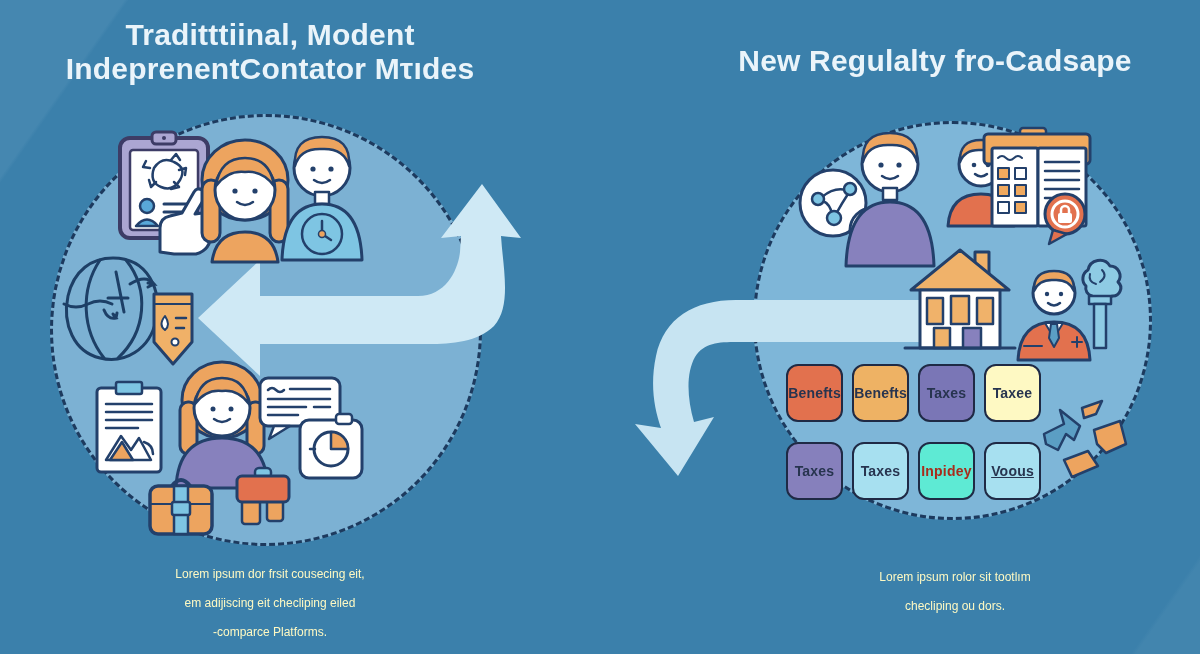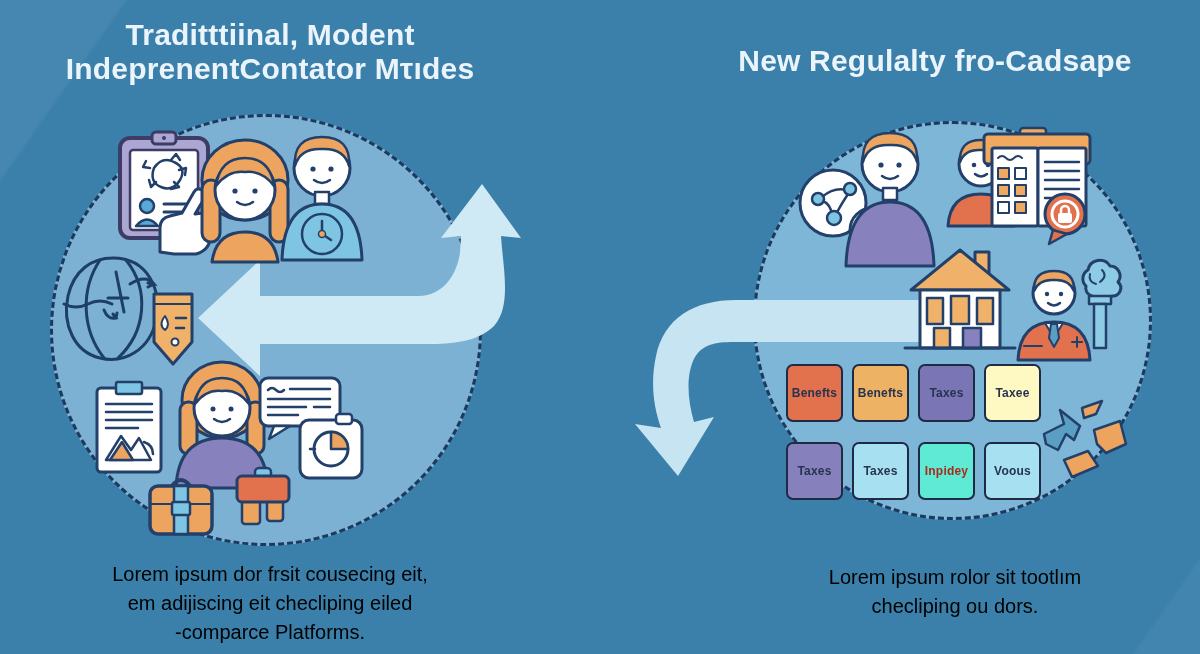--- a/index.html
+++ b/index.html
@@ -16,36 +16,36 @@
   }
   #circle-left{left:50px; top:114px; width:426px; height:426px; background:#7cb1d3;}
   #circle-right{left:753px; top:121px; width:393px; height:393px; background:#7eb6d8;}
   .title{
     position:absolute; text-align:center; color:#eaf4fa; font-weight:bold;
     font-size:30px; line-height:34px; letter-spacing:.2px;
   }
   #title-left{left:30px; top:18px; width:480px;}
   #title-right{left:700px; top:44px; width:470px;}
   .caption{
-    position:absolute; text-align:center; color:#000000;
-    font-size:20px; line-height:29px;
+    position:absolute; text-align:center; color:#fef9c3;
+    font-size:12px; line-height:29px;
   }
   #caption-left{left:55px; top:560px; width:430px;}
   #caption-right{left:765px; top:563px; width:380px;}
   .icon{position:absolute;}
   svg{display:block; overflow:visible;}
   #tiles{
     position:absolute; left:786px; top:364px;
     display:grid; grid-template-columns:repeat(4,57px); grid-auto-rows:58px;
     column-gap:9px; row-gap:20px;
   }
   .tile{
-    border:2.5px solid #1f2a45; border-radius:7px;
+    border:2.5px solid #1f2a45; border-radius:12px;
     display:flex; align-items:center; justify-content:center;
-    font-size:12px; font-weight:bold; letter-spacing:.2px;
+    font-size:14px; font-weight:bold; letter-spacing:.2px;
   }
 </style>
 </head>
 <body>
 
 <div id="stage">
 
   <div class="accent" style="left:0;top:0;width:220px;height:320px;background:linear-gradient(125deg,#4587b0 28%,rgba(69,135,176,0) 29%);"></div>
   <div class="accent" style="right:0;bottom:0;width:300px;height:300px;background:linear-gradient(305deg,#4285ae 22%,rgba(66,133,174,0) 23%);"></div>
 
@@ -281,21 +281,21 @@
   </svg>
 
   <div id="tiles">
     <div class="tile" style="background: rgb(226, 113, 78); color: rgb(39, 52, 79);">Benefts</div>
     <div class="tile" style="background: rgb(238, 178, 100); color: rgb(39, 52, 79);">Benefts</div>
     <div class="tile" style="background: rgb(122, 118, 182); color: rgb(39, 52, 79);">Taxes</div>
     <div class="tile" style="background: #fef9c3; color: rgb(39, 52, 79);">Taxee</div>
     <div class="tile" style="background: rgb(134, 128, 188); color: rgb(39, 52, 79);">Taxes</div>
     <div class="tile" style="background: rgb(167, 224, 240); color: rgb(39, 52, 79);">Taxes</div>
     <div class="tile" style="background: #5eead4; color: rgb(168, 44, 28);">Inpidey</div>
-    <div class="tile" style="background: rgb(167, 224, 240); color: rgb(39, 52, 79);">Voous</div>
+    <div class="tile" style="background: rgb(167, 224, 240); color: rgb(39, 52, 79); text-decoration: underline;">Voous</div>
   </div>
 
   <div class="caption" id="caption-left">
     <div>Lorem ipsum dor frsit cousecing eit,</div>
     <div>em adijiscing eit checliping eiled</div>
     <div>-comparce Platforms.</div>
   </div>
   <div class="caption" id="caption-right">
     <div>Lorem ipsum rolor sit tootlım</div>
     <div>checliping ou dors.</div>

